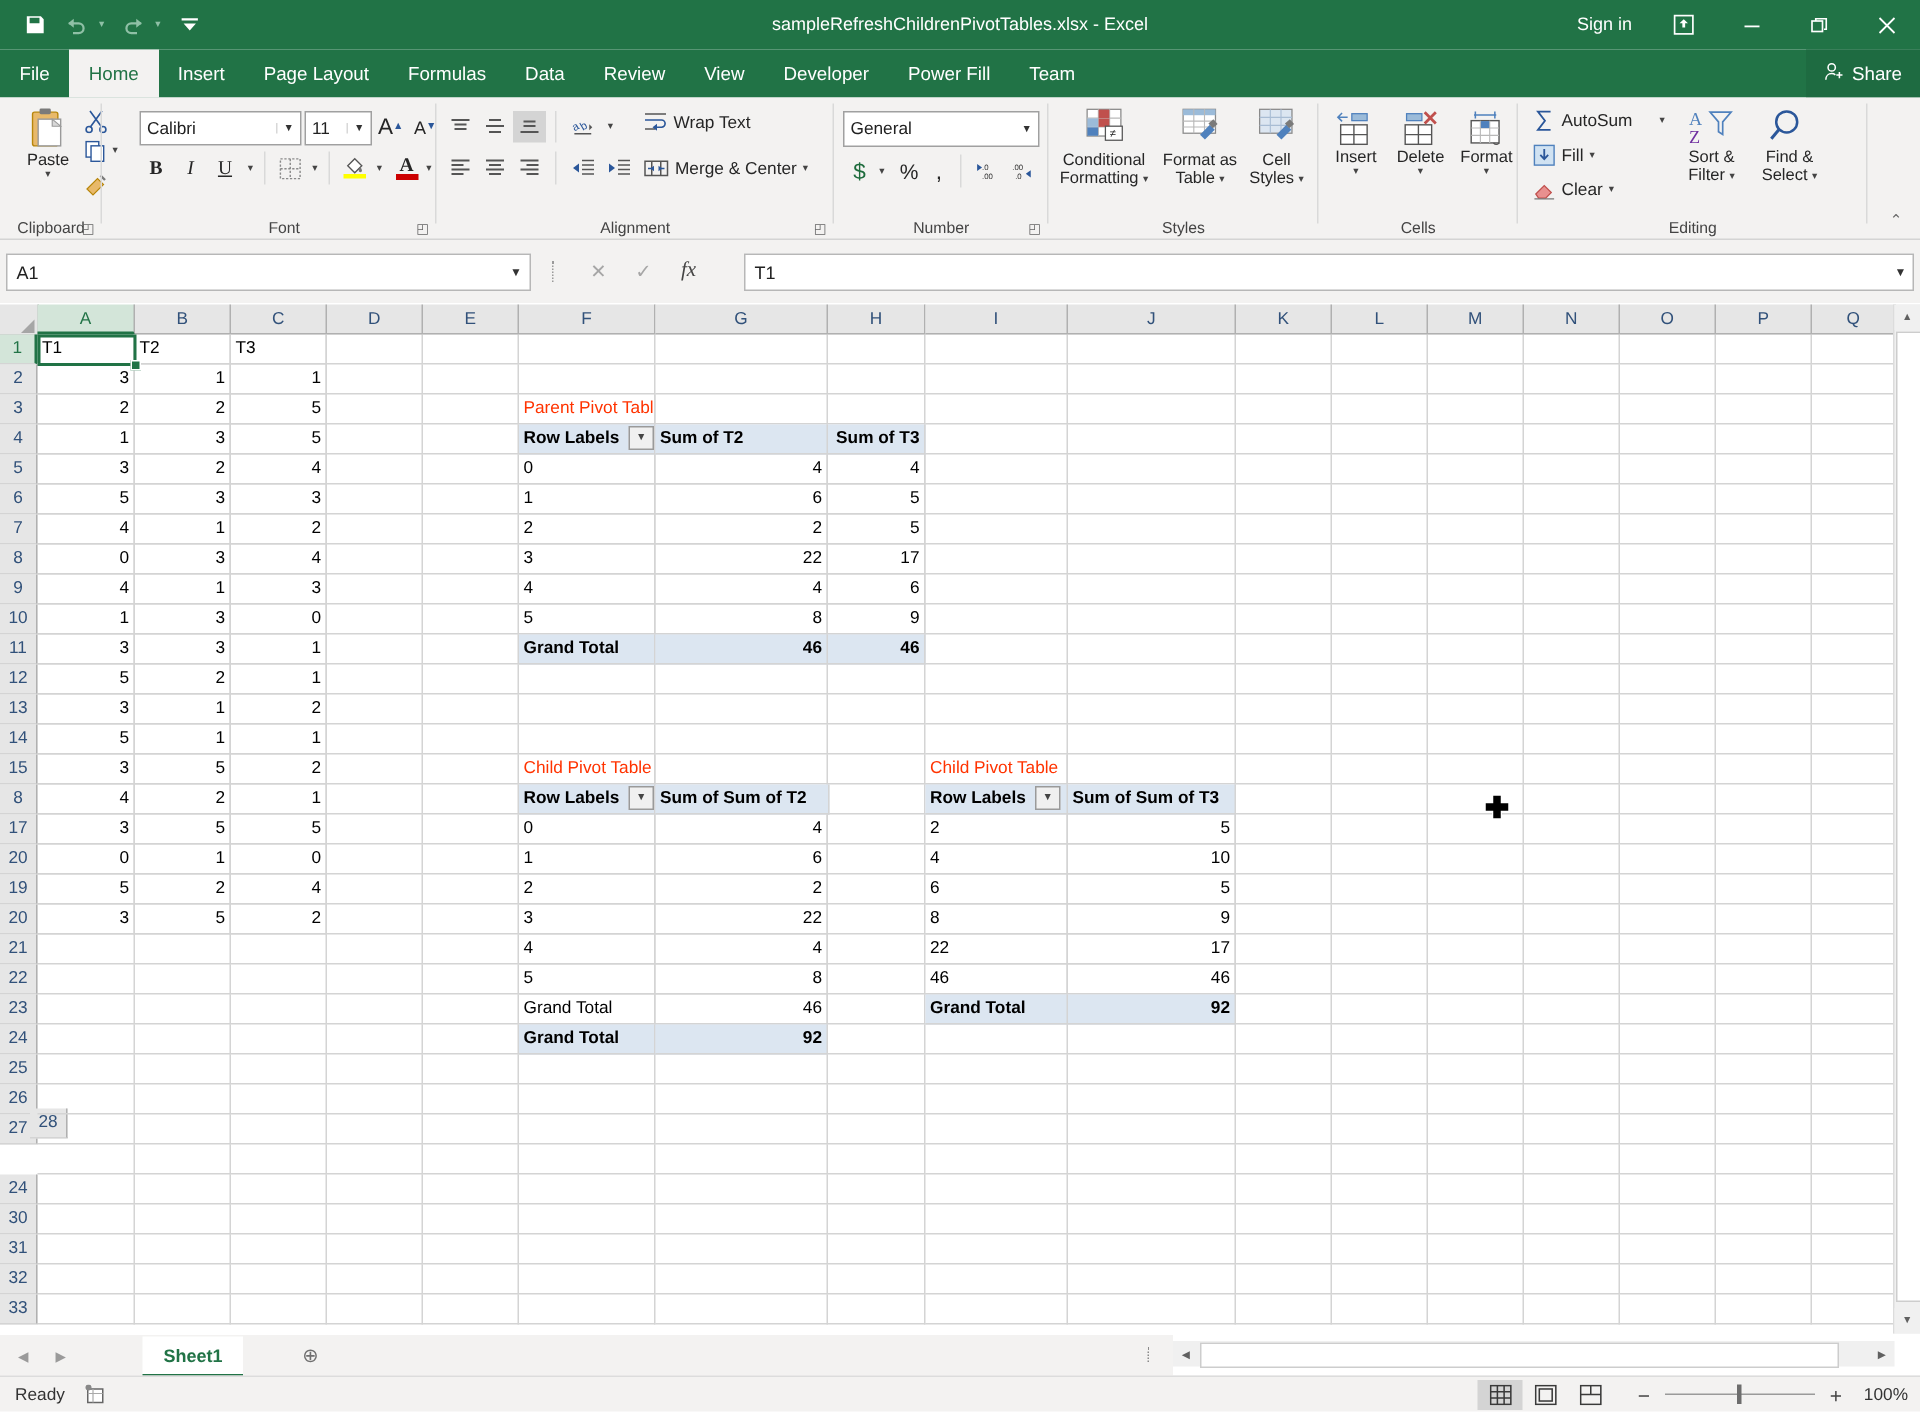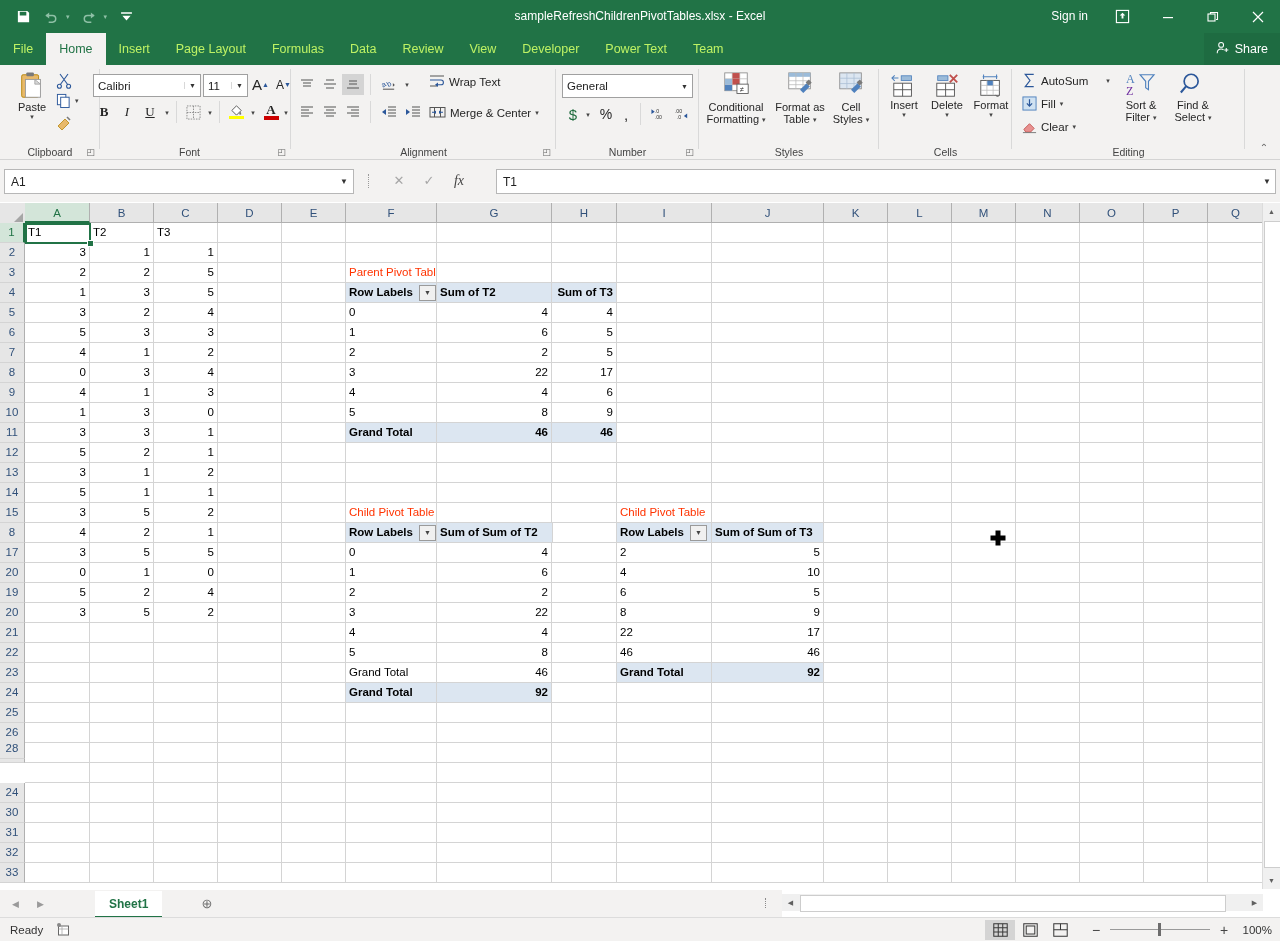--- a/index.html
+++ b/index.html
@@ -37,21 +37,21 @@
     color: #fff;
   }
 
   
   .tabbar {
     position: absolute; left: 0; top: 33px; width: 1280px; height: 32px;
     background: #217346;
   }
   .tabs { position: absolute; left: 0; top: 0; height: 32px; display: flex; align-items: stretch; }
   .tab {
-    padding: 0 13px; display: flex; align-items: center; color: #bef264; font-size: 12.5px;
+    padding: 0 13px; display: flex; align-items: center; color: #ffffff; font-size: 12.5px;
     white-space: nowrap;
   }
   .tab.active { background: #f3f2f1; color: #217346; }
   .tellme {
     display: flex; align-items: center; gap: 5px; color: #ffffff; font-size: 12.5px;
     padding: 0 10px; white-space: nowrap;
   }
   .share-btn {
     position: absolute; right: 0; top: 0; height: 32px; display: flex; align-items: center;
     gap: 5px; padding: 0 12px; color: #fff; font-size: 12.5px; background: #1e6b41;
@@ -297,38 +297,38 @@
     <div class="tabs">
       <div class="tab">File</div>
       <div class="tab active">Home</div>
       <div class="tab">Insert</div>
       <div class="tab">Page Layout</div>
       <div class="tab">Formulas</div>
       <div class="tab">Data</div>
       <div class="tab">Review</div>
       <div class="tab">View</div>
       <div class="tab">Developer</div>
-      <div class="tab">Power Text</div>
+      <div class="tab">Power Fill</div>
       <div class="tab">Team</div>
     </div>
     <div class="share-btn">
       <span>
         <svg width="14" height="14" viewBox="0 0 15 15">
             <circle cx="5.5" cy="4.2" r="2.6" fill="none" stroke="#fff" stroke-width="1.1"></circle>
             <path d="M1.3 13c0-2.7 1.9-4.4 4.2-4.4 1 0 1.9.3 2.6.9" fill="none" stroke="#fff" stroke-width="1.1"></path>
             <path d="M11 7.5v4.4M8.8 9.7h4.4" stroke="#fff" stroke-width="1.1"></path>
           </svg>
       </span>
       <span>Share</span>
     </div>
   </div>
 
   <div class="ribbon">
 
-    <div class="rgroup" style="left:0; width:100px;">
+    <div class="rgroup" style="left:0; width:68px;">
       <div class="bigbtn" style="left:8px; top:6px; width:48px;">
         <svg width="30" height="30" viewBox="0 0 32 32">
           <rect x="5" y="4" width="18" height="24" rx="1.5" fill="#e8b96a" stroke="#b8860b" stroke-width="1"></rect>
           <rect x="10" y="1.5" width="8" height="4" rx="1" fill="#7a7a7a"></rect>
           <rect x="9" y="9" width="16" height="19" fill="#fff" stroke="#9a9a9a" stroke-width="1"></rect>
           <path d="M19 9l6 5h-6z" fill="#d8d8d8" stroke="#9a9a9a" stroke-width="0.8"></path>
         </svg>
         <span>Paste</span>
         <span class="caret">▾</span>
       </div>
@@ -719,21 +719,21 @@
         <div class="rowhead" style="top: 360px;">20</div>
         <div class="rowhead" style="top: 380px;">19</div>
         <div class="rowhead" style="top: 400px;">20</div>
         <div class="rowhead" style="top: 420px;">21</div>
         <div class="rowhead" style="top: 440px;">22</div>
         <div class="rowhead" style="top: 460px;">23</div>
         <div class="rowhead" style="top: 480px;">24</div>
         <div class="rowhead" style="top: 500px;">25</div>
         <div class="rowhead" style="top: 520px;">26</div>
         <div class="rowhead" style="top: 540px;">27</div>
-        <div class="rowhead" style="top: 536px;">28</div>
+        <div class="rowhead" style="top: 536px; margin-left: 20px;">28</div>
         <div class="rowhead" style="top: 580px;">24</div>
         <div class="rowhead" style="top: 600px;">30</div>
         <div class="rowhead" style="top: 620px;">31</div>
         <div class="rowhead" style="top: 640px;">32</div>
         <div class="rowhead" style="top: 660px;">33</div>
       </div>
     <div id="cells">
         <div class="cell " style="left: 25px; top: 20px; width: 65px;"></div>
         <div class="cell " style="left: 90px; top: 20px; width: 64px;"></div>
         <div class="cell " style="left: 154px; top: 20px; width: 64px;"></div>

